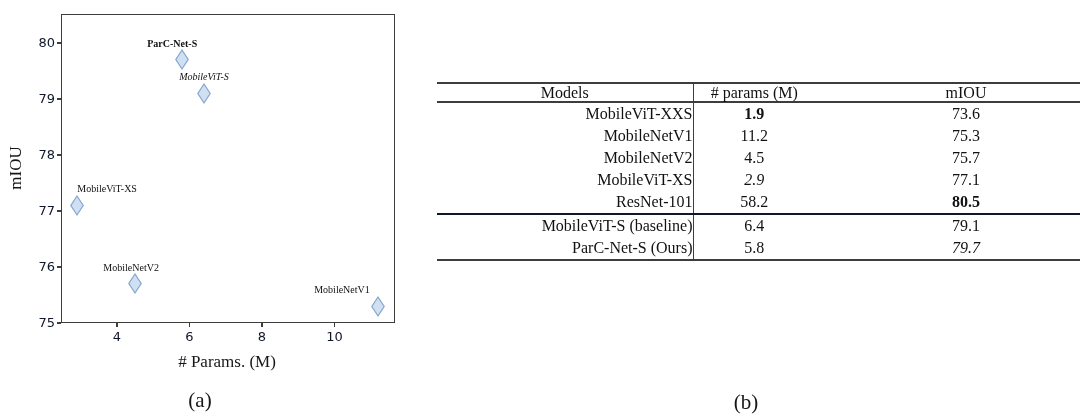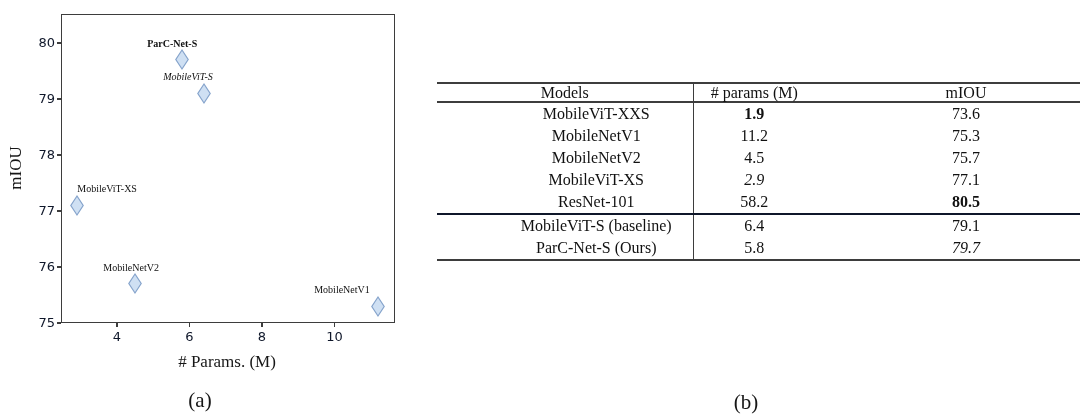--- a/index.html
+++ b/index.html
@@ -21,21 +21,21 @@
   .pt-label{position:absolute;transform:translate(-50%,-100%);font-size:10px;white-space:nowrap;color:#101010;}
   .pt-label.bold{font-weight:bold;}
   .pt-label.italic{font-style:italic;}
   
   #results-table{position:absolute;left:437px;top:82px;width:680px;border-collapse:collapse;
                  table-layout:fixed;font-size:16px;color:#111;border-top:2px solid #3d3d3d;}
   #results-table th{font-weight:normal;height:17px;line-height:17px;text-align:center;
                     border-bottom:2px solid #3d3d3d;padding:0;}
   #results-table td{height:22px;line-height:22px;text-align:center;padding:0;}
   #results-table th:first-child,#results-table td:first-child{border-right:1.5px solid #3d3d3d;}
-  #results-table td:first-child{text-align:center;padding-left:63px;}
+  #results-table td:first-child{text-align:right;padding-left:63px;}
   #results-table tr.group-end td{border-bottom:2px solid #0f172a;}
   #results-table tbody tr:last-child td{border-bottom:2px solid #3d3d3d;}
   #results-table .bold{font-weight:bold;}
   #results-table .italic{font-style:italic;}
 </style>
 </head>
 <body>
 
 <div id="canvas">
 
@@ -62,21 +62,21 @@
         <div class="tick-label ytick-label" style="left: 21px; top: 91px;">79</div>
         <div class="tick-mark" style="left: 57px; top: 42.25px; width: 4px; height: 1.5px;"></div>
         <div class="tick-label ytick-label" style="left: 21px; top: 35px;">80</div>
         <svg width="14" height="21" class="marker" style="left: 175.25px; top: 49.3px;">
           <polygon points="7,1 13.2,10.5 7,20 0.8,10.5" fill="#cfe0f3" stroke="#85a3cb" stroke-width="1.2"></polygon>
         </svg>
         <div class="pt-label bold" style="left: 172.25px; top: 48.8px;">ParC-Net-S</div>
         <svg width="14" height="21" class="marker" style="left: 197px; top: 82.9px;">
           <polygon points="7,1 13.2,10.5 7,20 0.8,10.5" fill="#cfe0f3" stroke="#85a3cb" stroke-width="1.2"></polygon>
         </svg>
-        <div class="pt-label italic" style="left: 188px; top: 82.4px;">MobileViT-S</div>
+        <div class="pt-label italic" style="left: 204px; top: 82.4px;">MobileViT-S</div>
         <svg width="14" height="21" class="marker" style="left: 70.125px; top: 194.9px;">
           <polygon points="7,1 13.2,10.5 7,20 0.8,10.5" fill="#cfe0f3" stroke="#85a3cb" stroke-width="1.2"></polygon>
         </svg>
         <div class="pt-label " style="left: 107.125px; top: 194.4px;">MobileViT-XS</div>
         <svg width="14" height="21" class="marker" style="left: 128.125px; top: 273.3px;">
           <polygon points="7,1 13.2,10.5 7,20 0.8,10.5" fill="#cfe0f3" stroke="#85a3cb" stroke-width="1.2"></polygon>
         </svg>
         <div class="pt-label " style="left: 131.125px; top: 272.8px;">MobileNetV2</div>
         <svg width="14" height="21" class="marker" style="left: 371px; top: 295.7px;">
           <polygon points="7,1 13.2,10.5 7,20 0.8,10.5" fill="#cfe0f3" stroke="#85a3cb" stroke-width="1.2"></polygon>

